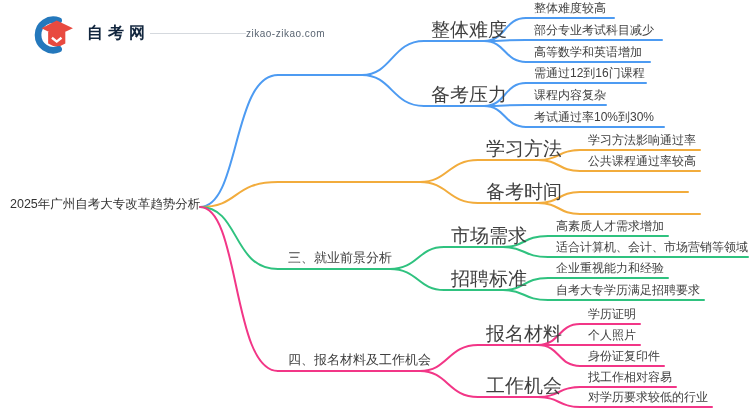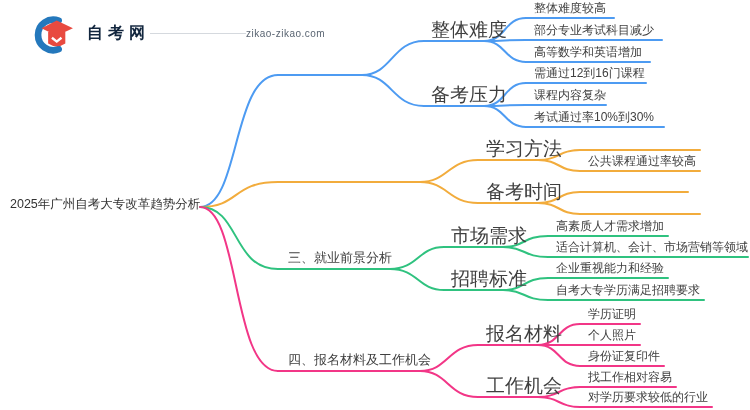--- a/index.html
+++ b/index.html
@@ -132,20 +132,21 @@
   <div class="node l2" style="left:486px;top:326px">报名材料</div>
   <div class="node l2" style="left:486px;top:378px">工作机会</div>
 
   <div class="node leaf" style="left:534px;top:0px">整体难度较高</div>
   <div class="node leaf" style="left:534px;top:22px">部分专业考试科目减少</div>
   <div class="node leaf" style="left:534px;top:44px">高等数学和英语增加</div>
   <div class="node leaf" style="left:534px;top:65px">需通过12到16门课程</div>
   <div class="node leaf" style="left:534px;top:87px">课程内容复杂</div>
   <div class="node leaf" style="left:534px;top:109px">考试通过率10%到30%</div>
 
+  <div class="node leaf" style="left:588px;top:132px">学习方法影响通过率</div>
   <div class="node leaf" style="left:588px;top:153px">公共课程通过率较高</div>
 
   <div class="node leaf" style="left:556px;top:218px">高素质人才需求增加</div>
   <div class="node leaf" style="left:556px;top:239px">适合计算机、会计、市场营销等领域</div>
   <div class="node leaf" style="left:556px;top:260px">企业重视能力和经验</div>
   <div class="node leaf" style="left:556px;top:282px">自考大专学历满足招聘要求</div>
 
   <div class="node leaf" style="left:588px;top:306px">学历证明</div>
   <div class="node leaf" style="left:588px;top:327px">个人照片</div>
   <div class="node leaf" style="left:588px;top:348px">身份证复印件</div>

